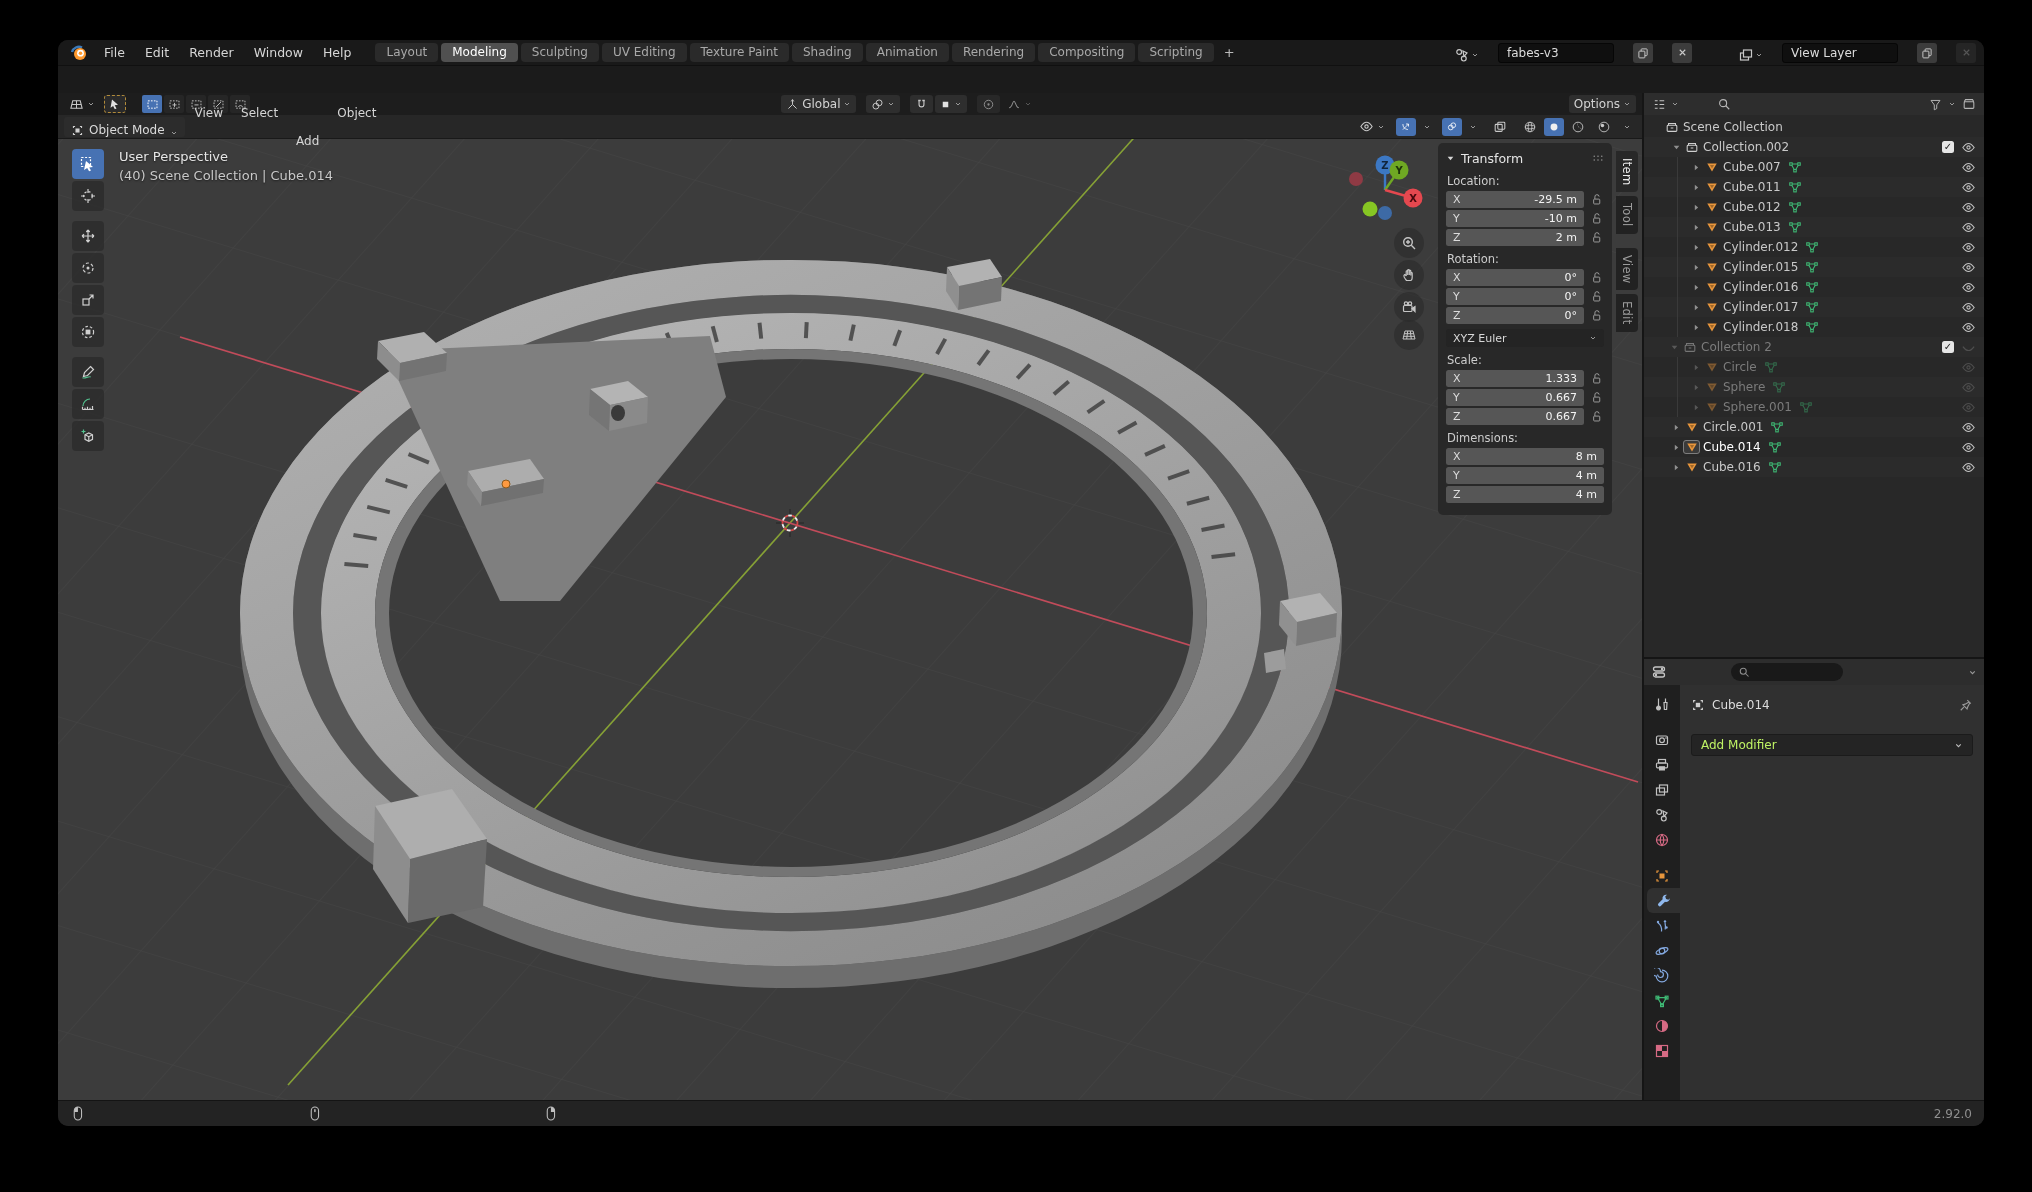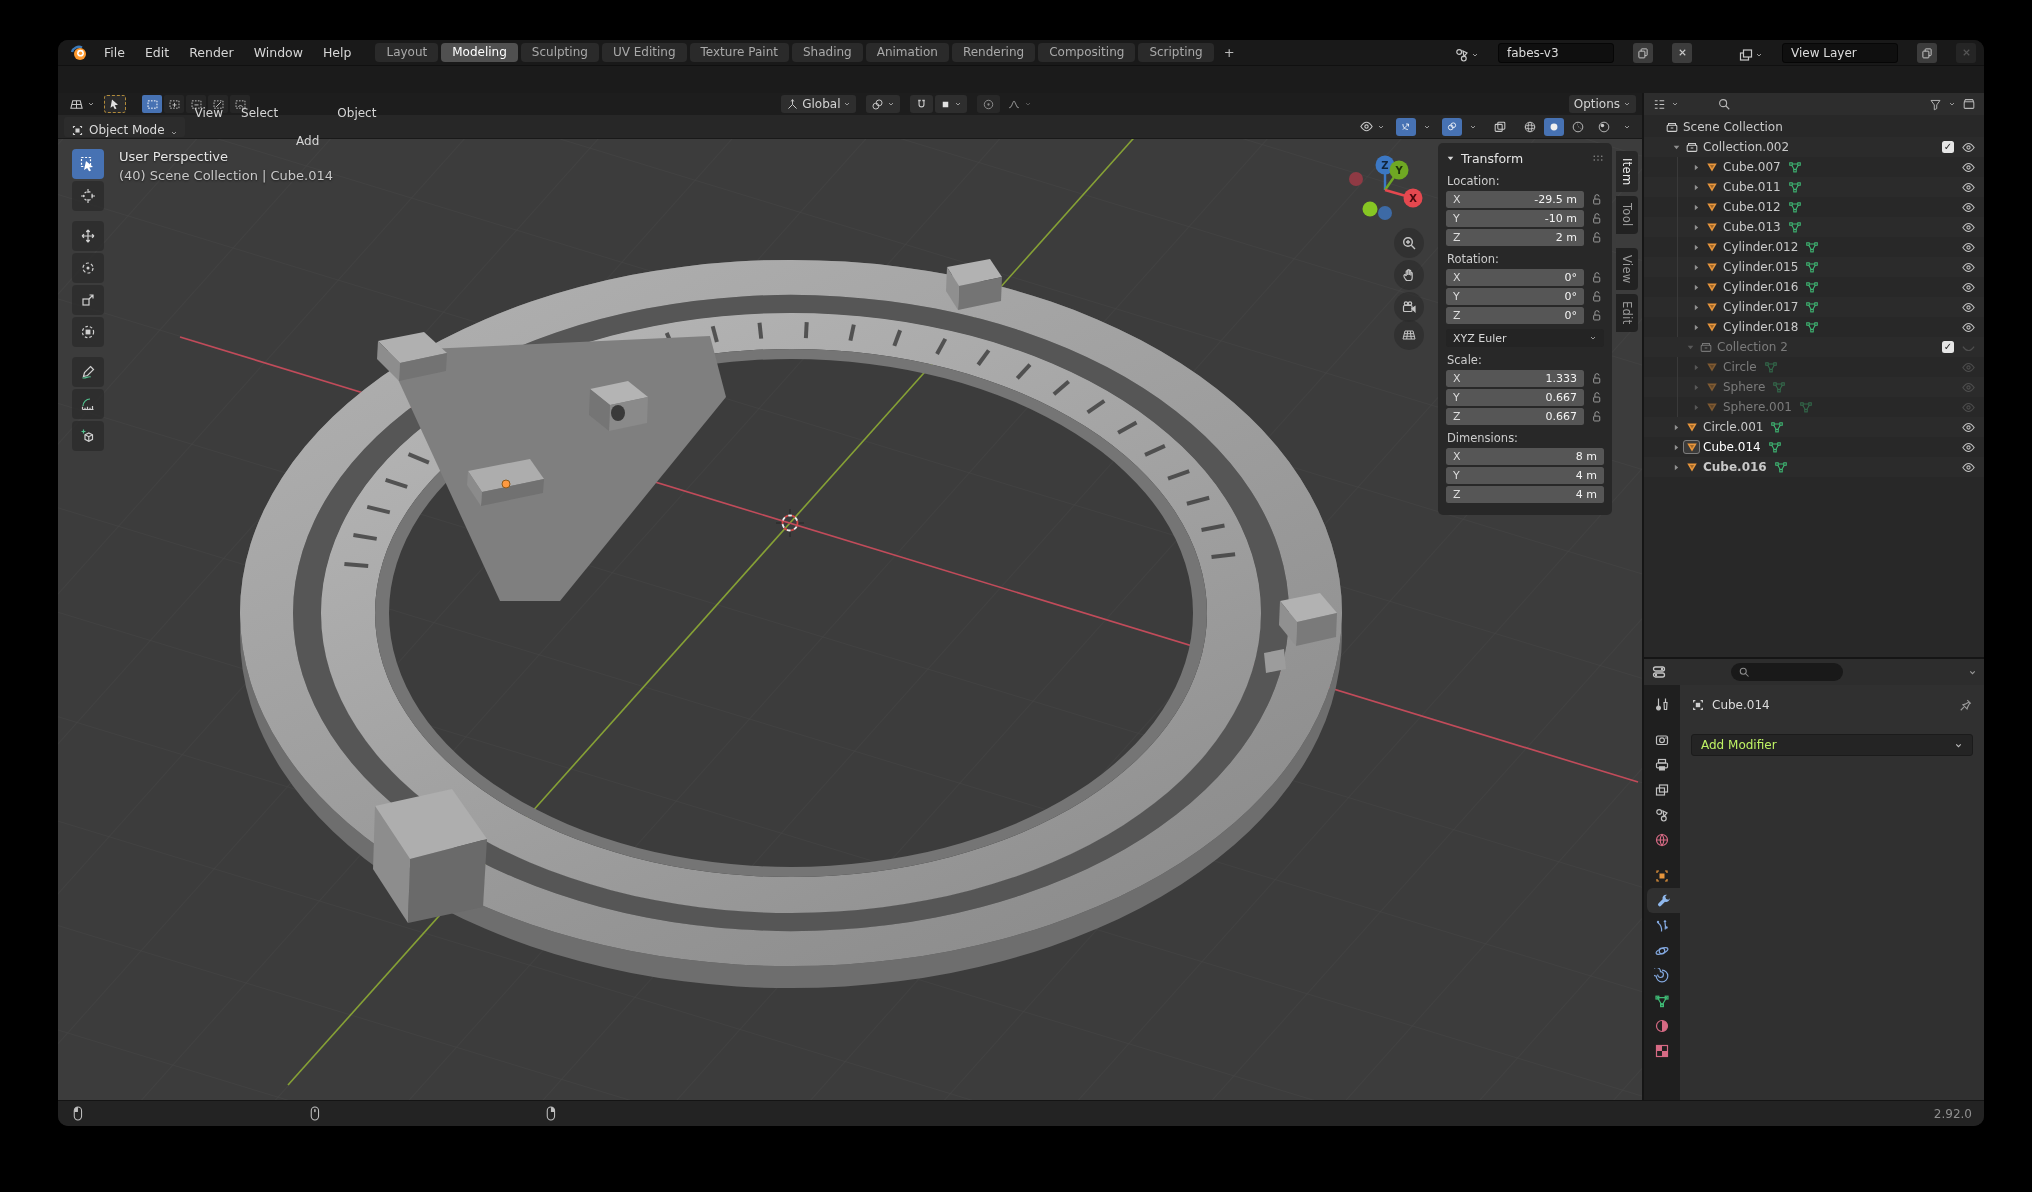--- a/index.html
+++ b/index.html
@@ -1211,21 +1211,21 @@
                 </span>
     <span class="ol-right">
                   <span class="icn" style="color:#c0c0c0;">
                     <svg width="15" height="15" viewBox="0 0 16 16" stroke="currentColor" fill="none" stroke-width="1.2">
                       <path d="M2 8c2-2.9 4-4.3 6-4.3S12 5.1 14 8c-2 2.9-4 4.3-6 4.3S4 10.9 2 8z"></path>
                       <circle cx="8" cy="8" r="1.7"></circle>
                     </svg>
                   </span>
                 </span>
   </div>
-              <div class="ol-row striped dim" style="padding-left:40px;">
+              <div class="ol-row striped dim" style="padding-left:24px;">
     <span class="ol-arrow">
                   <span class="icn">
                     <svg width="9" height="9" viewBox="0 0 16 16">
                       <path d="M3 5h10l-5 6z" fill="currentColor"></path>
                     </svg>
                   </span>
                 </span>
     <span class="ol-icon">
                   <span class="icn" style="color:#cfcfcf">
                     <svg width="14" height="14" viewBox="0 0 16 16" stroke="currentColor" fill="none" stroke-width="1.2">
@@ -1418,21 +1418,21 @@
                 </span>
     <span class="ol-right">
                   <span class="icn" style="color:#c0c0c0;">
                     <svg width="15" height="15" viewBox="0 0 16 16" stroke="currentColor" fill="none" stroke-width="1.2">
                       <path d="M2 8c2-2.9 4-4.3 6-4.3S12 5.1 14 8c-2 2.9-4 4.3-6 4.3S4 10.9 2 8z"></path>
                       <circle cx="8" cy="8" r="1.7"></circle>
                     </svg>
                   </span>
                 </span>
   </div>
-              <div class="ol-row striped" style="padding-left:26px;font-weight:bold;">
+              <div class="ol-row striped" style="padding-left:26px;">
     <span class="ol-arrow">
                   <span class="icn">
                     <svg width="9" height="9" viewBox="0 0 16 16">
                       <path d="M5 3l6 5-6 5z" fill="currentColor"></path>
                     </svg>
                   </span>
                 </span>
     <span class="ol-icon">
                   <span class="icn" style="color:#e8963c">
                     <svg width="14" height="14" viewBox="0 0 16 16">

